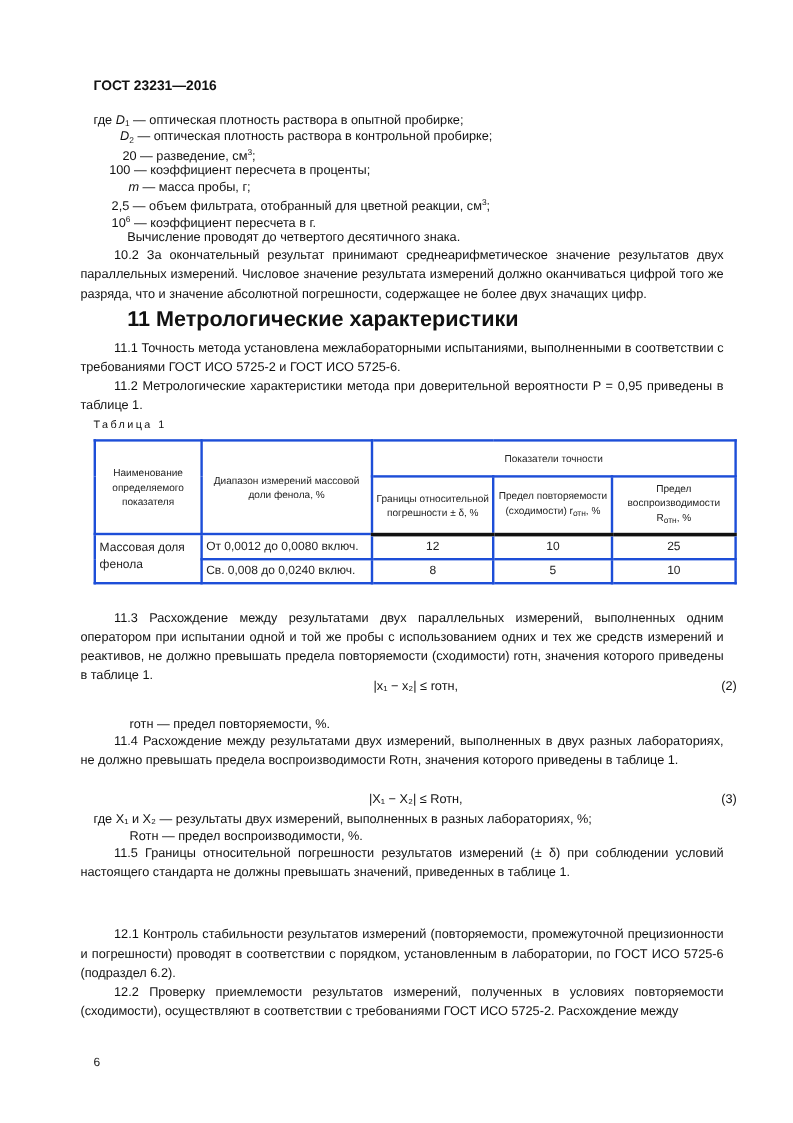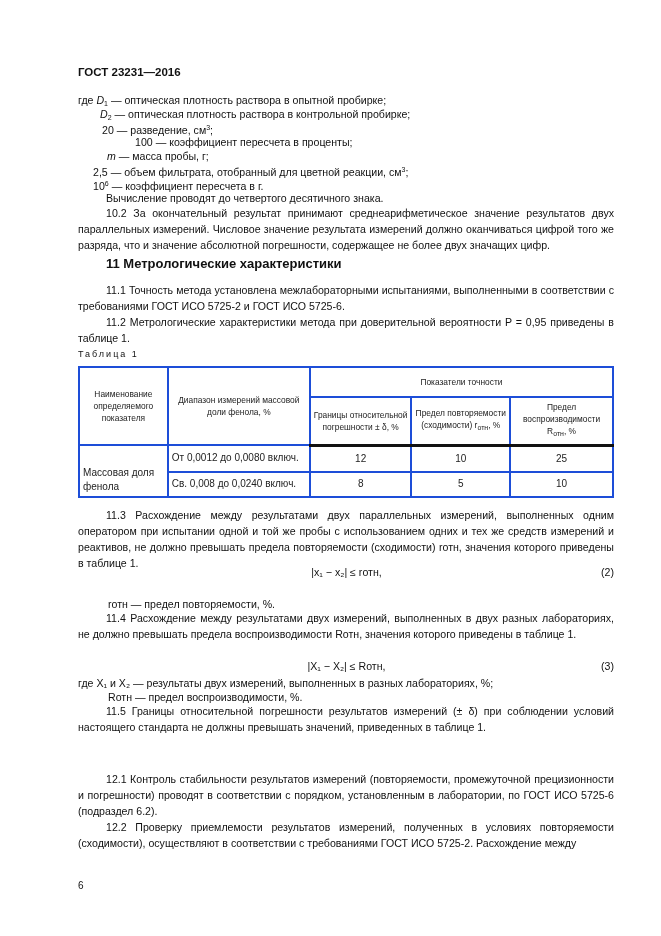--- a/index.html
+++ b/index.html
@@ -1,32 +1,32 @@
 <!DOCTYPE html>
 <html><head>
 <meta charset="utf-8">
 <style>
   html, body { margin: 0; padding: 0; background: #ffffff; }
   body { width: 661px; height: 936px; position: relative; overflow: hidden;
          font-family: "Liberation Sans", sans-serif; color: #111; font-size: 10.6px; }
   .page { position: absolute; left: 0; top: 0; width: 661px; height: 936px; }
   .hdr { position: absolute; left: 78px; top: 66px; font-weight: bold; font-size: 11.5px; }
   .ln { position: absolute; white-space: nowrap; line-height: 14px; }
-  .just { position: absolute; left: 78px; width: 536px; line-height: 16px; text-align: justify; }
+  .just { position: absolute; left: 67px; width: 536px; line-height: 16px; text-align: justify; }
   .just .p { text-indent: 28px; }
-  .h2 { position: absolute; left: 106px; font-weight: bold; font-size: 13px; }
+  .h2 { position: absolute; left: 106px; font-weight: bold; font-size: 18px; }
   i { font-style: italic; }
   sub, sup { font-size: 7px; }
   sub { vertical-align: -2px; } sup { vertical-align: 4px; }
   .tcap { position: absolute; left: 78px; top: 349px; font-size: 9px; letter-spacing: 2px; }
   table.t { position: absolute; left: 78px; top: 366px; width: 536px; border-collapse: collapse;
             font-size: 8.4px; color: #222; }
   table.t td, table.t th { border: 2px solid #1d4ed8; text-align: center; font-weight: normal; padding: 2px 3px; line-height: 12px; }
   table.t thead tr:last-child th { border-bottom: 3px solid #111; }
-  table.t td.name { text-align: left; font-size: 10px; vertical-align: top; padding-top: 20px; line-height: 14px; }
+  table.t td.name { text-align: left; font-size: 10px; vertical-align: top; padding-top: 4px; line-height: 14px; }
   table.t td.rng { text-align: left; font-size: 10px; }
   table.t td.v { font-size: 10px; }
   .formula { position: absolute; left: 16px; width: 661px; text-align: center; font-size: 10.6px; }
   .eqno { position: absolute; right: 47px; font-size: 10.6px; }
   .pnum { position: absolute; left: 78px; top: 880px; font-size: 10px; }
 </style>
 </head>
 <body>
 
 <div class="page">
@@ -35,21 +35,21 @@
 
   <div class="ln" style="left:78px;top:93px;">
     <span>где </span><i>D</i><sub>1</sub><span> — оптическая плотность раствора в опытной пробирке;</span>
   </div>
   <div class="ln" style="left:100px;top:107px;">
     <i>D</i><sub>2</sub><span> — оптическая плотность раствора в контрольной пробирке;</span>
   </div>
   <div class="ln" style="left:102px;top:121px;">
     <span>20</span><span> — разведение, см</span><sup>3</sup><span>;</span>
   </div>
-  <div class="ln" style="left:91px;top:135px;margin-left:44px;">
+  <div class="ln" style="left:91px;top:135px;">
     <span>100</span><span> — коэффициент пересчета в проценты;</span>
   </div>
   <div class="ln" style="left:107px;top:149px;">
     <i>m</i><span> — масса пробы, г;</span>
   </div>
   <div class="ln" style="left:93px;top:163px;">
     <span>2,5</span><span> — объем фильтрата, отобранный для цветной реакции, см</span><sup>3</sup><span>;</span>
   </div>
   <div class="ln" style="left:93px;top:177px;">
     <span>10</span><sup>6</sup><span> — коэффициент пересчета в г.</span>

